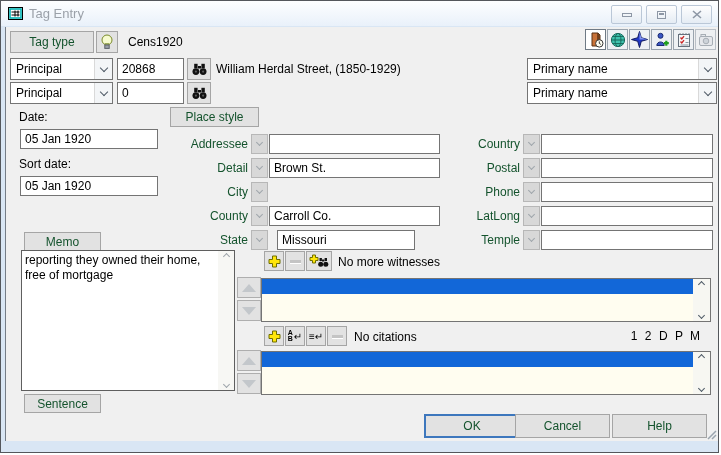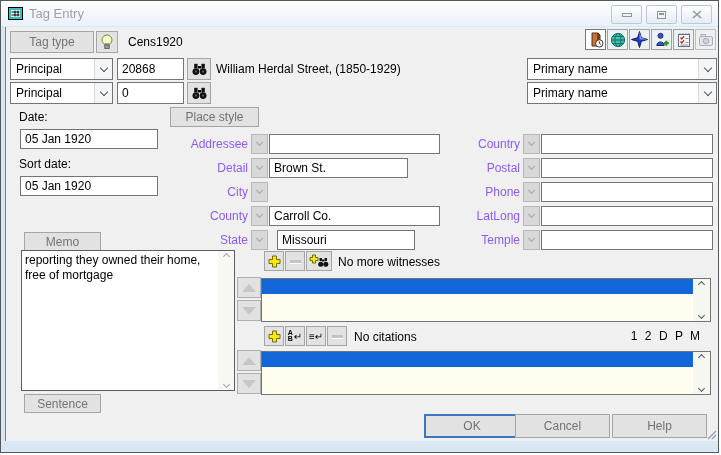--- a/index.html
+++ b/index.html
@@ -20,42 +20,42 @@
             display:flex; align-items:center; justify-content:center; }
 
   
   .client { position:absolute; left:4px; top:26px; width:713px; height:414px;
             background:#f0f0f0; border-left:1px solid #747c86; }
 
   .abs { position:absolute; }
 
   .btn { position:absolute; background:#e2e2e2; border:1px solid #a5a5a5;
          display:flex; align-items:center; justify-content:center;
-         font-size:12px; color:#737373; }
+         font-size:12px; color:#14532d; }
   .okbtn { border:2px solid #3d77bd;margin-left:7px; }
 
   .tin { position:absolute; background:#fff; border:1px solid #747474;
          font:12px "Liberation Sans", sans-serif; padding:0 4px; color:#000; }
   input.tin { outline:none; }
 
   .combo { position:absolute; background:#fff; border:1px solid #747474;
            display:flex; align-items:center; }
   .combo .ctxt { flex:1; padding-left:5px; white-space:nowrap; overflow:hidden; }
   .combo .cdrop { width:18px; align-self:stretch; background:#f3f5f7;
                   border-left:1px solid #d9d9d9; display:flex; align-items:center;
                   justify-content:center; }
 
   .chev { display:inline-block; width:6px; height:6px;
           border-right:1px solid #4f5a66; border-bottom:1px solid #4f5a66; }
   .chev.down { transform:rotate(45deg); margin-top:-3px; }
   .chev.up   { transform:rotate(-135deg); margin-bottom:-3px; }
   .chev.dis  { border-color:#9fa5ab; }
   .chev.sm   { width:5px; height:5px; }
 
-  .flabel { position:absolute; width:72px; text-align:right; color:#8b5cf6; }
+  .flabel { position:absolute; width:72px; text-align:right; color:#14532d; }
   .fdrop  { position:absolute; width:17px; height:20px; background:#d8d8d8;
             border:1px solid #b7b7b7; display:flex; align-items:center;
             justify-content:center; }
 
   .mini { position:absolute; width:20px; height:20px; background:#e2e2e2;
           border:1px solid #a5a5a5; display:flex; align-items:center;
           justify-content:center; }
   .minusbar { width:11px; height:3px; background:#c4c4c4; box-shadow:0 1px 0 #fff; }
 
   .tbtn { width:21px; height:21px; background:#eef1f4; border:1px solid #9aa4ae;
@@ -241,21 +241,21 @@
     <div class="flabel" style="left:170px;top:110px">Addressee</div>
     <div class="fdrop" style="left:245px;top:107px">
         <i class="chev down sm dis"></i>
       </div>
     <input class="tin" style="left: 263px; top: 107px; width: 171px; height: 20px;" value="">
 
     <div class="flabel" style="left:170px;top:134px">Detail</div>
     <div class="fdrop" style="left:245px;top:131px">
         <i class="chev down sm dis"></i>
       </div>
-    <input class="tin" style="left: 263px; top: 131px; width: 139px; height: 20px;" value="Brown St.">
+    <input class="tin" style="left: 263px; top: 131px; width: 171px; height: 20px;" value="Brown St.">
 
     <div class="flabel" style="left:170px;top:158px">City</div>
     <div class="fdrop" style="left:245px;top:155px">
         <i class="chev down sm dis"></i>
       </div>
 
     <div class="flabel" style="left:170px;top:182px">County</div>
     <div class="fdrop" style="left:245px;top:179px">
         <i class="chev down sm dis"></i>
       </div>

